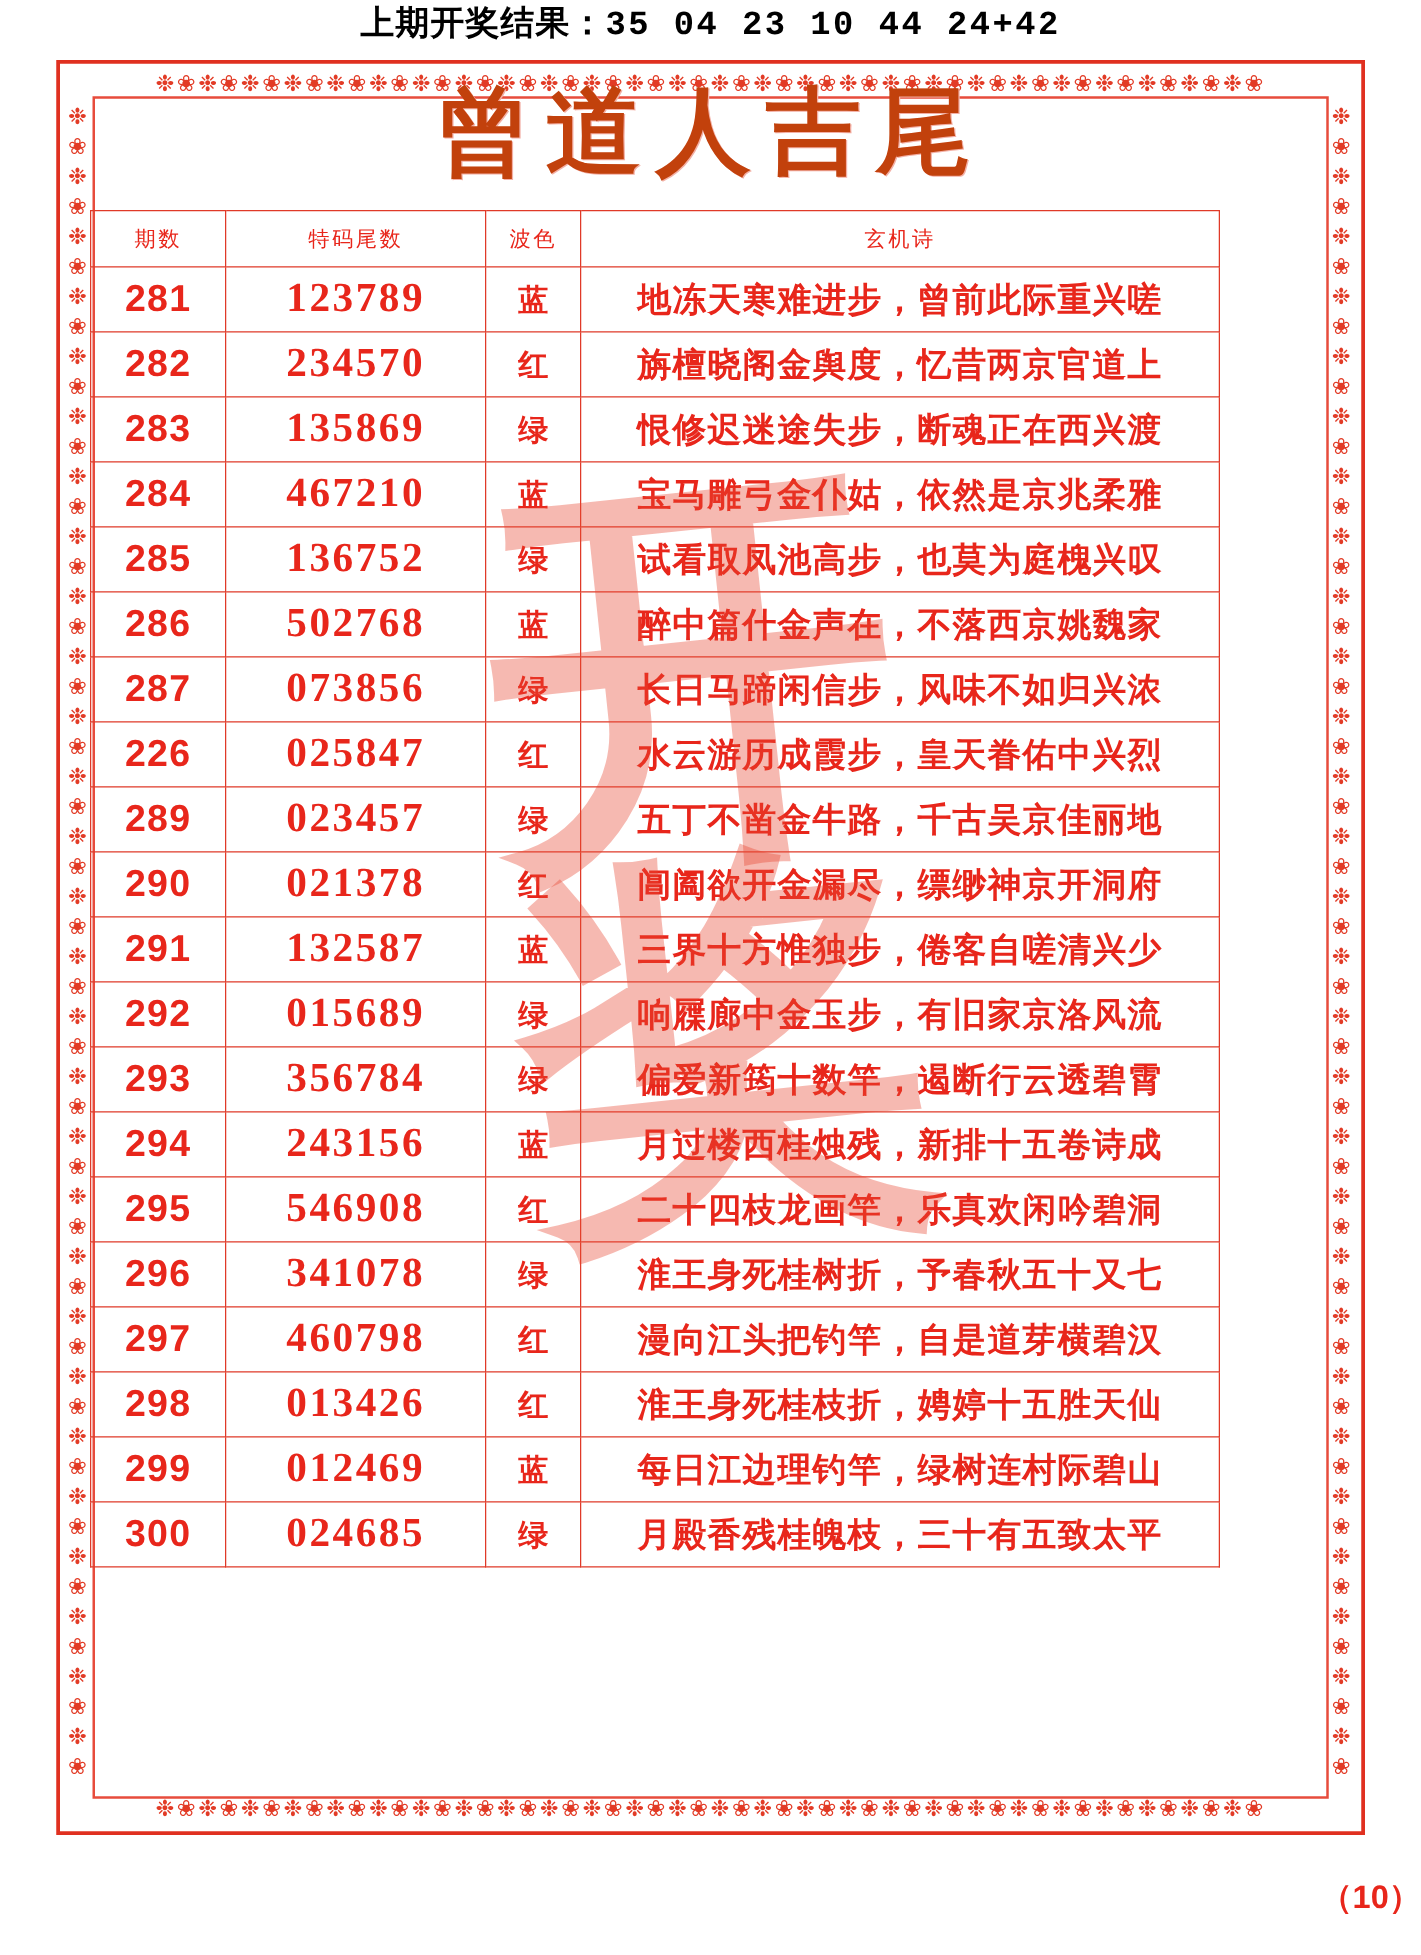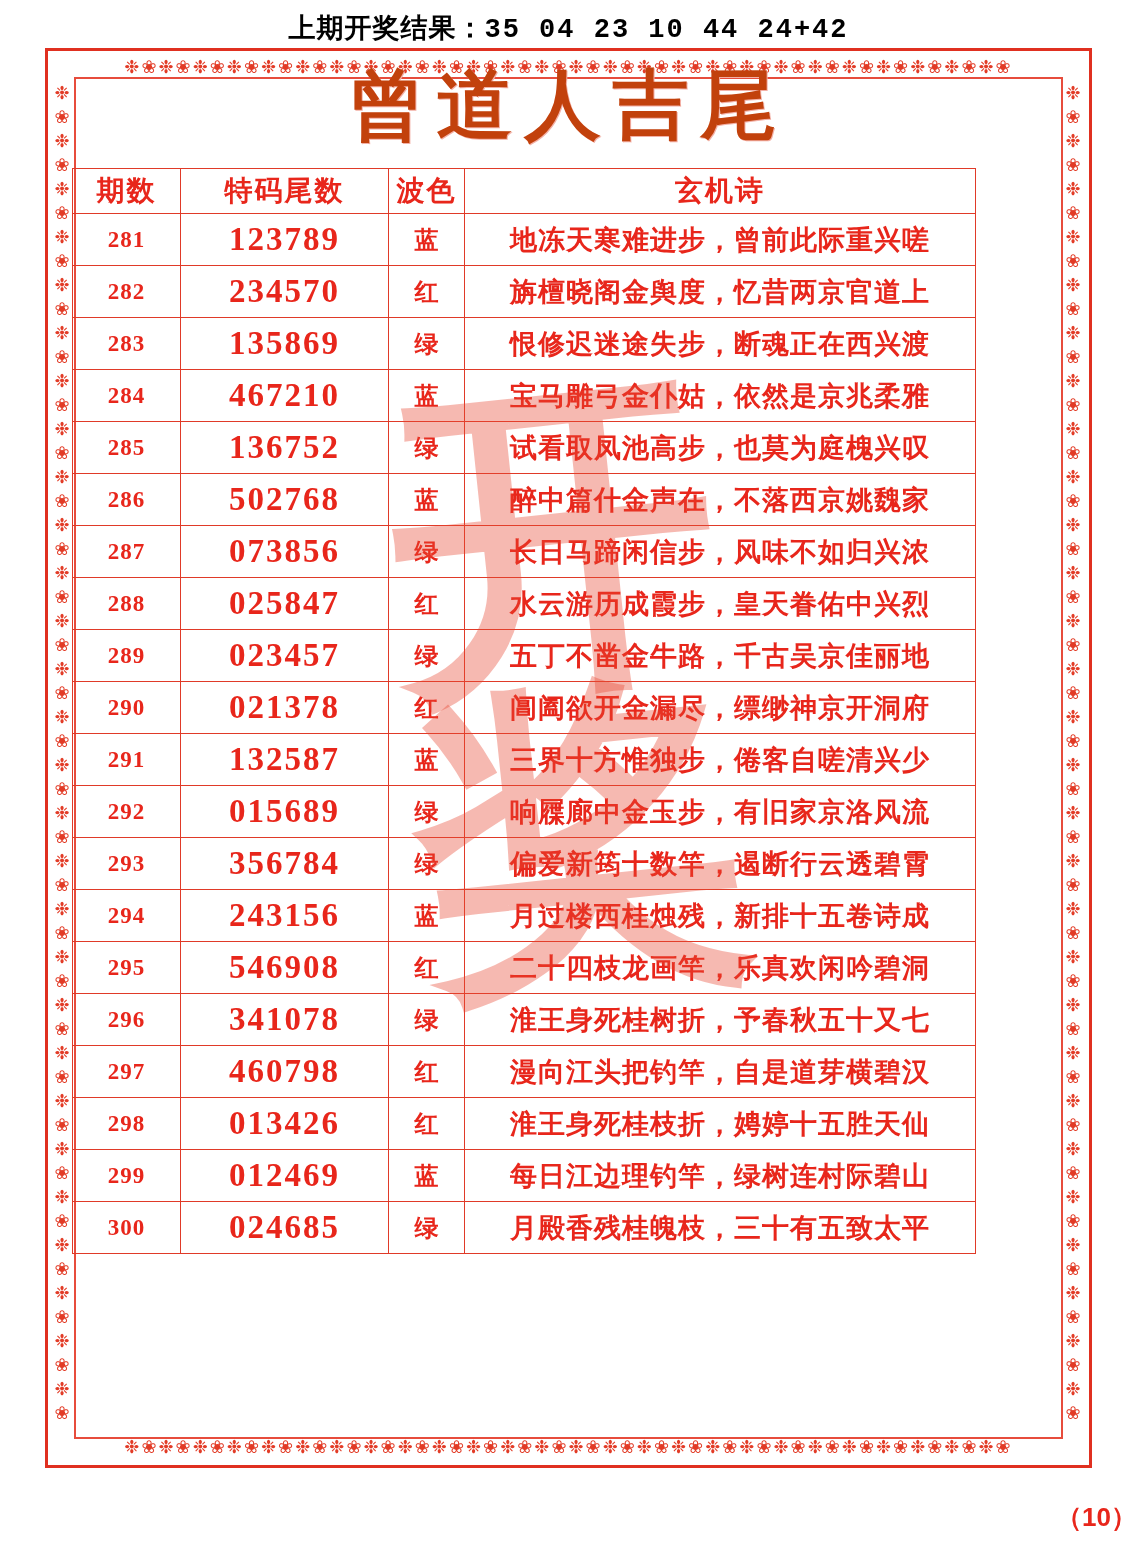--- a/index.html
+++ b/index.html
@@ -17,21 +17,20 @@
 
   
   .header-line {
     width: 100%;
     text-align: center;
     font-family: "Liberation Sans", sans-serif;
     font-size: 27px;
     font-weight: bold;
     color: #000000;
     letter-spacing: 1px;
-    padding-top: 10px;
     box-sizing: border-box;
     white-space: nowrap;
   }
   .header-line .nums {
     font-family: "Liberation Mono", monospace;
     letter-spacing: 2px;
   }
 
   
   .frame {
@@ -106,33 +105,33 @@
     border: 1px solid #e03a28;
     color: #e8261b;
     text-align: center;
     padding: 0;
     height: 51px;
     vertical-align: middle;
     background: transparent;
   }
   thead th {
     height: 44px;
-    font-size: 28px;
-    font-weight: bold;
+    font-size: 17px;
+    font-weight: normal;
     font-family: "Liberation Sans", sans-serif;
     letter-spacing: 2px;
   }
   col.c-period { width: 108px; }
   col.c-tails  { width: 208px; }
   col.c-color  { width: 76px; }
   col.c-poem   { width: 511px; }
 
   td.period {
-    font-family: Liberation Serif, serif;
-    font-size: 23px;
+    font-family: Liberation Sans, sans-serif;
+    font-size: 30px;
     font-weight: bold;
     letter-spacing: 1px;
   }
   td.tails {
     font-family: "Liberation Serif", serif;
     font-size: 33px;
     font-weight: bold;
     letter-spacing: 2px;
   }
   td.wavecolor {
@@ -367,21 +366,21 @@
           <td class="wavecolor">蓝</td>
           <td class="poem">醉中篇什金声在，不落西京姚魏家</td>
         </tr>
         <tr>
           <td class="period">287</td>
           <td class="tails">073856</td>
           <td class="wavecolor">绿</td>
           <td class="poem">长日马蹄闲信步，风味不如归兴浓</td>
         </tr>
         <tr>
-          <td class="period">288</td>
+          <td class="period">226</td>
           <td class="tails">025847</td>
           <td class="wavecolor">红</td>
           <td class="poem">水云游历成霞步，皇天眷佑中兴烈</td>
         </tr>
         <tr>
           <td class="period">289</td>
           <td class="tails">023457</td>
           <td class="wavecolor">绿</td>
           <td class="poem">五丁不凿金牛路，千古吴京佳丽地</td>
         </tr>

